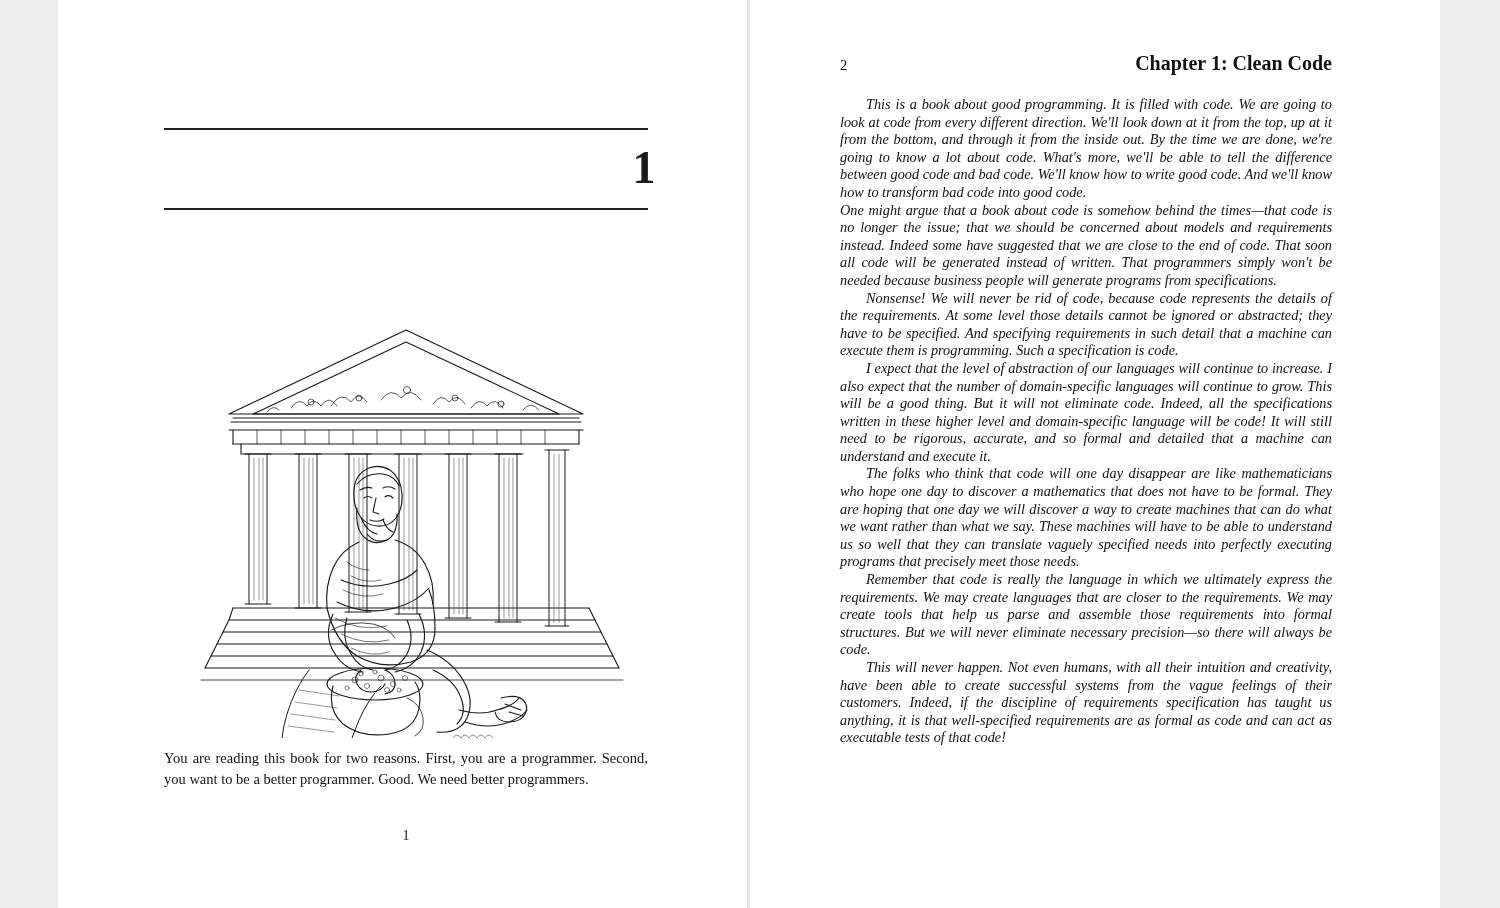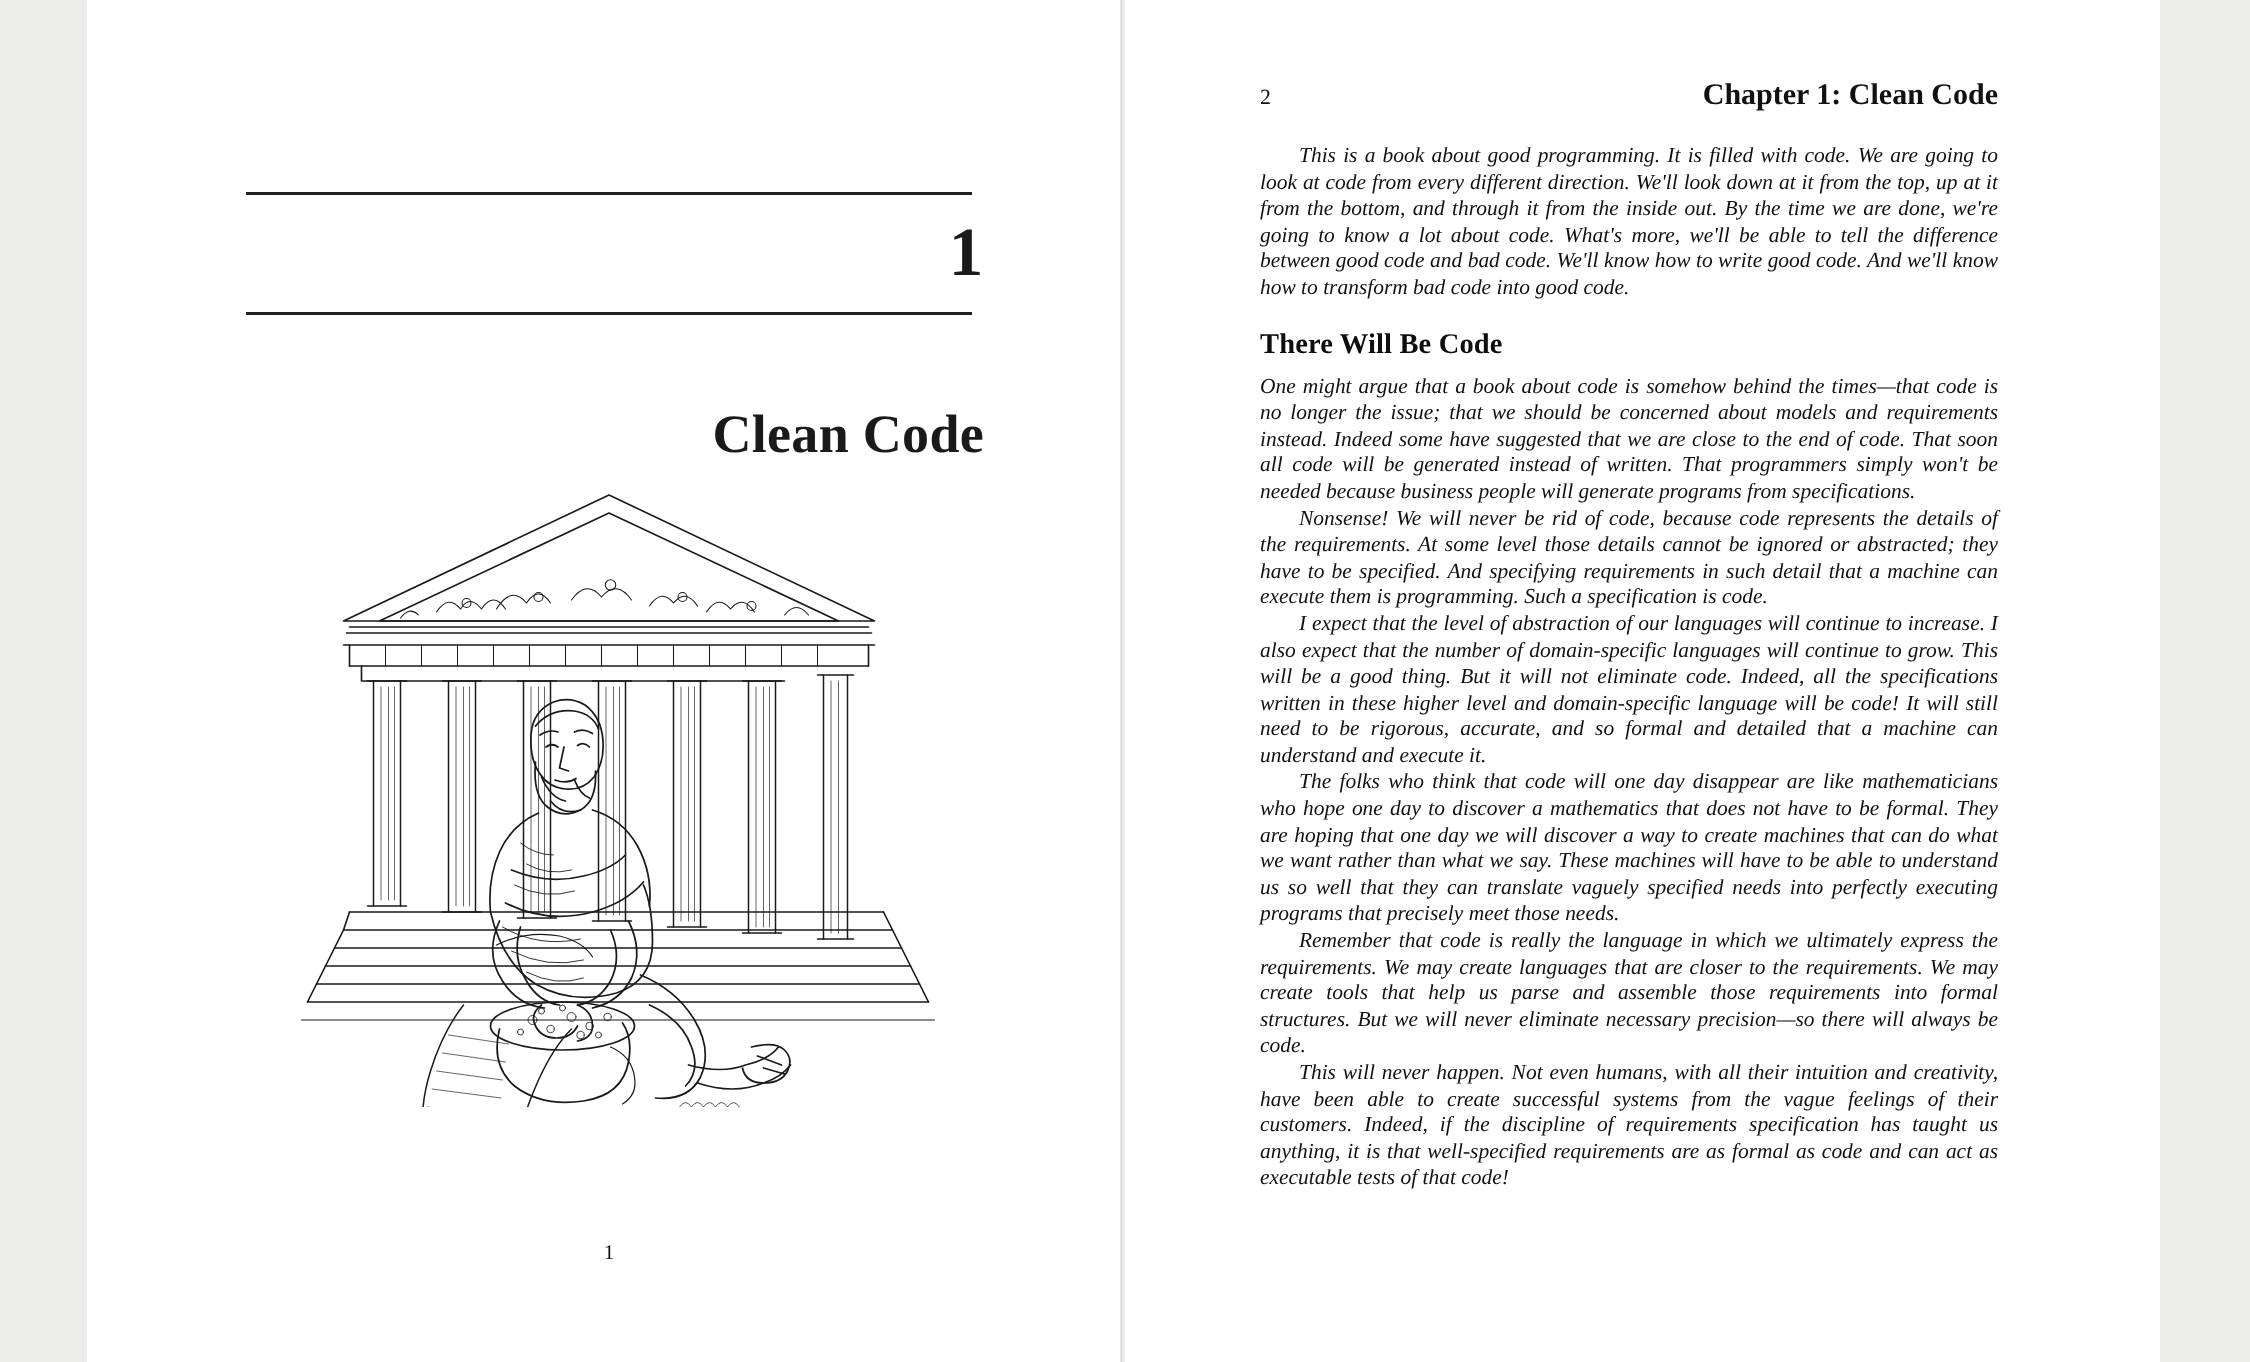--- a/index.html
+++ b/index.html
@@ -180,21 +180,20 @@
 
 <div class="spread">
 
   <div class="page page-left">
     <div class="chapter-opener">
 
       <div class="rule-top"></div>
       <div class="chapter-number">1</div>
       <div class="rule-bottom"></div>
 
-      <div class="chapter-title">Clean Code</div>
 
       <div class="figure">
         <svg width="470" height="420" viewBox="0 0 470 420">
           <g fill="none" stroke="#1a1a1a" stroke-width="1.1" stroke-linecap="round" stroke-linejoin="round">
 
             <path d="M235 12 L58 96 L412 96 Z"></path>
             <path d="M235 24 L82 96 L388 96 Z"></path>
             <path d="M62 100 L408 100"></path>
             <path d="M60 104 L410 104"></path>
             <path d="M58 112 L412 112"></path>
@@ -343,37 +342,37 @@
               <path d="M160 312 q20-10 42-6 q16 4 22 14" stroke-width="0.8"></path>
             </g>
 
             <g stroke-width="0.5">
               <path d="M282 420 q4-6 8 0 q4-6 8 0 q4-6 8 0 q4-6 8 0 q4-6 8 0"></path>
             </g>
           </g>
         </svg>
       </div>
 
+      <div class="caption">You are reading this book for two reasons. First, you are a programmer. Second, you want to be a better programmer. Good. We need better programmers.</div>
 
       <div class="folio-left">1</div>
     </div>
   </div>
 
   <div class="page page-right">
     <div class="textpage">
 
       <div class="running-head">
         <span class="folio">2</span>
         <span class="rh-title">Chapter 1: Clean Code</span>
       </div>
 
       <div class="body">
         <p>This is a book about good programming. It is filled with code. We are going to look at code from every different direction. We'll look down at it from the top, up at it from the bottom, and through it from the inside out. By the time we are done, we're going to know a lot about code. What's more, we'll be able to tell the difference between good code and bad code. We'll know how to write good code. And we'll know how to transform bad code into good code.</p>
 
-        <h2>There Will Be Code</h2>
 
         <p class="noindent">One might argue that a book about code is somehow behind the times—that code is no longer the issue; that we should be concerned about models and requirements instead. Indeed some have suggested that we are close to the end of code. That soon all code will be generated instead of written. That programmers simply won't be needed because business people will generate programs from specifications.</p>
         <p>Nonsense! We will never be rid of code, because code represents the details of the requirements. At some level those details cannot be ignored or abstracted; they have to be specified. And specifying requirements in such detail that a machine can execute them is programming. Such a specification is code.</p>
         <p>I expect that the level of abstraction of our languages will continue to increase. I also expect that the number of domain-specific languages will continue to grow. This will be a good thing. But it will not eliminate code. Indeed, all the specifications written in these higher level and domain-specific language will be code! It will still need to be rigorous, accurate, and so formal and detailed that a machine can understand and execute it.</p>
         <p>The folks who think that code will one day disappear are like mathematicians who hope one day to discover a mathematics that does not have to be formal. They are hoping that one day we will discover a way to create machines that can do what we want rather than what we say. These machines will have to be able to understand us so well that they can translate vaguely specified needs into perfectly executing programs that precisely meet those needs.</p>
         <p>Remember that code is really the language in which we ultimately express the requirements. We may create languages that are closer to the requirements. We may create tools that help us parse and assemble those requirements into formal structures. But we will never eliminate necessary precision—so there will always be code.</p>
         <p>This will never happen. Not even humans, with all their intuition and creativity, have been able to create successful systems from the vague feelings of their customers. Indeed, if the discipline of requirements specification has taught us anything, it is that well-specified requirements are as formal as code and can act as executable tests of that code!</p>
       </div>
 
     </div>

